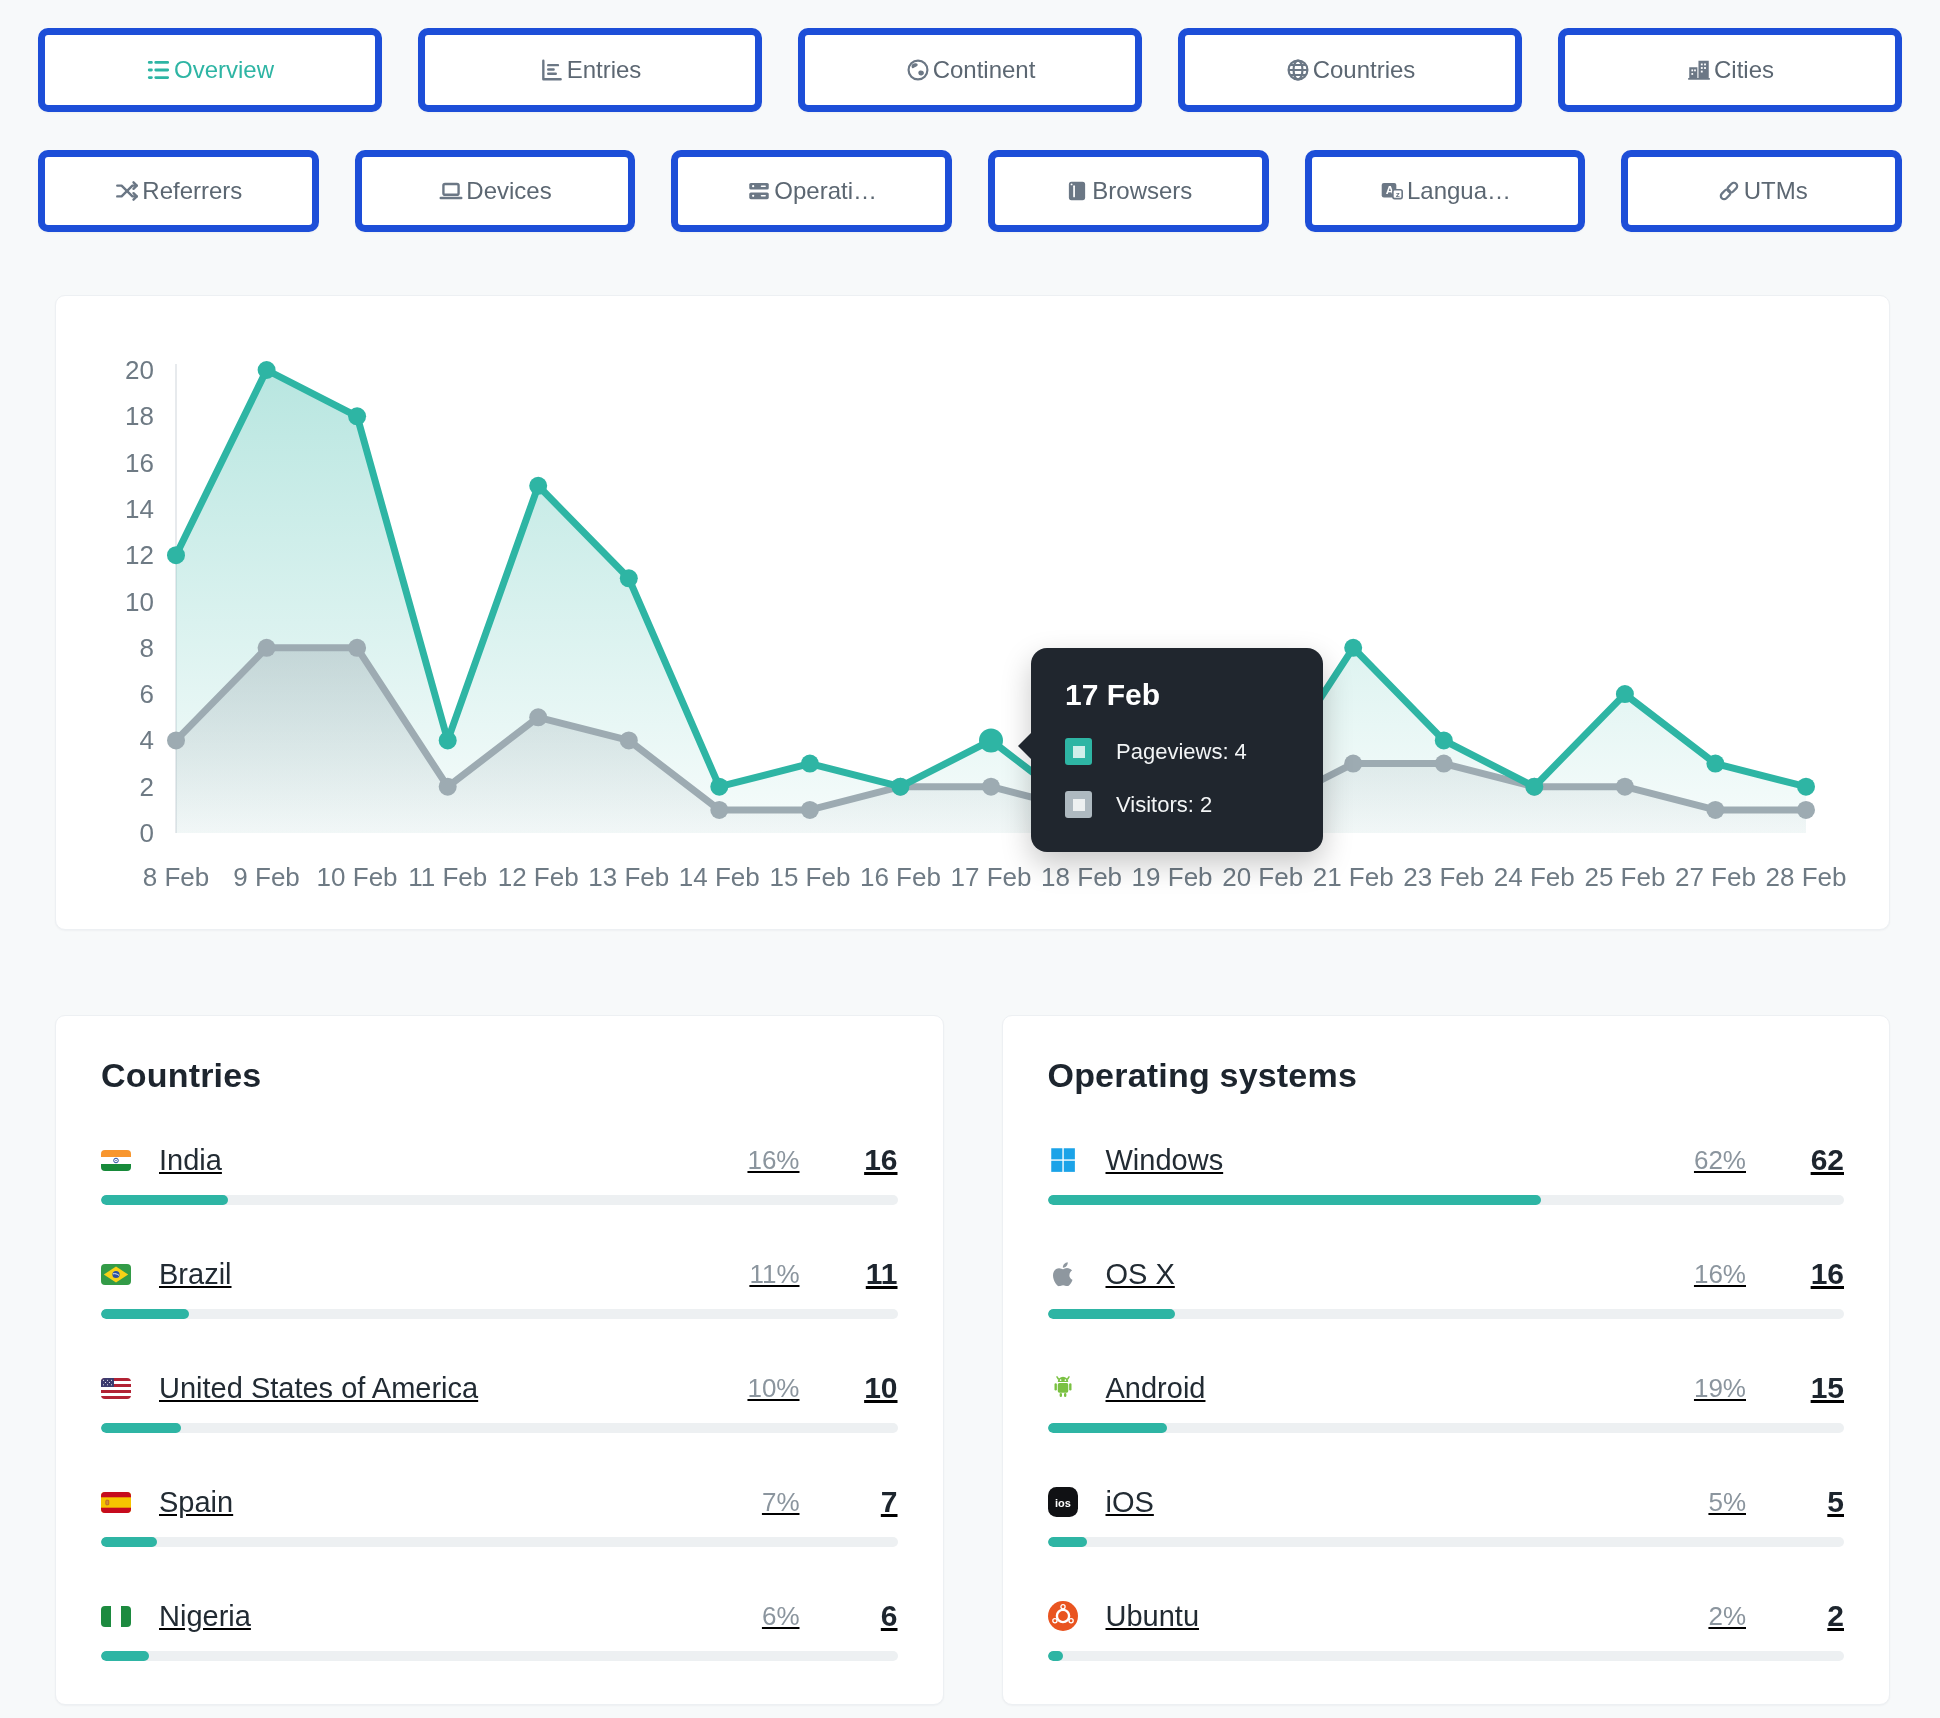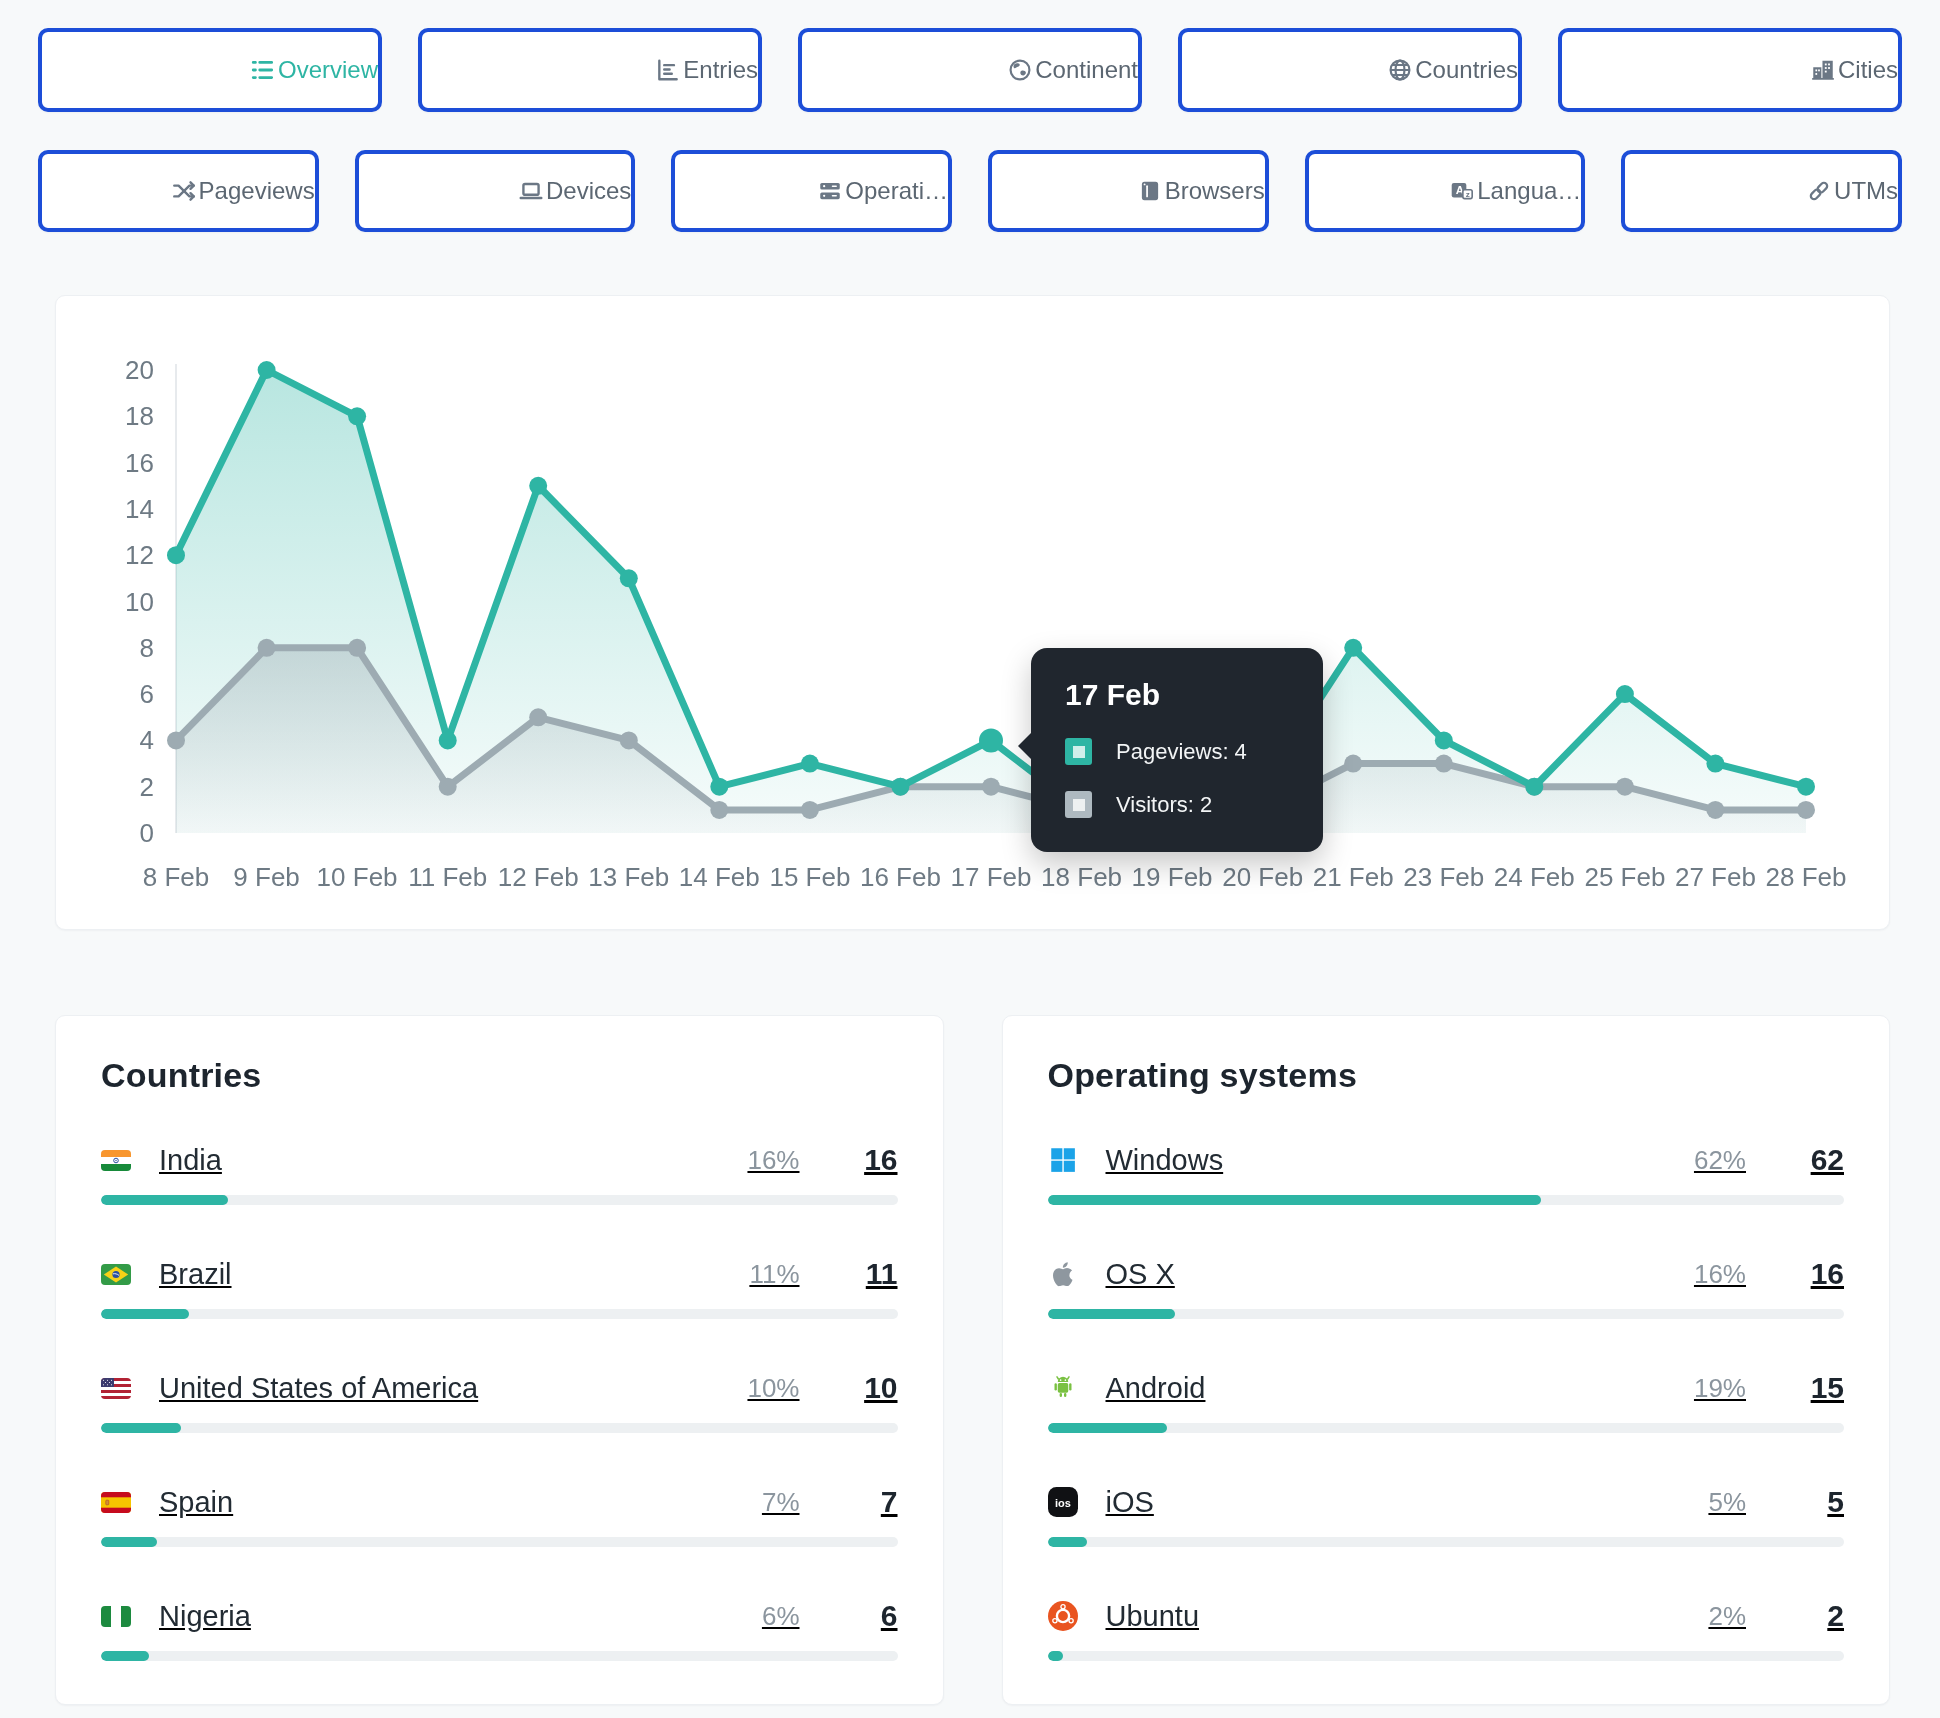--- a/index.html
+++ b/index.html
@@ -9,22 +9,22 @@
     font-family:"Liberation Sans", sans-serif;
     overflow:hidden;
     position:relative;
   }
   
   .tabs-row { display:flex; gap:36px; margin:0 38px; }
   .tabs-row.row1 { margin-top:28px; }
   .tabs-row.row2 { margin-top:38px; }
   .tab {
     flex:1; height:84px; background:#ffffff;
-    border:4px solid #1d4ed8; border-radius:10px;
-    display:flex; align-items:center; justify-content:flex-end; gap:2px;
+    border:7px solid #1d4ed8; border-radius:10px;
+    display:flex; align-items:center; justify-content:center; gap:2px;
     font-size:24px; color:#5c6772; cursor:pointer;
     box-shadow:0 1px 2px rgba(16,24,40,.04);
     white-space:nowrap; overflow:hidden;
   }
   .tabs-row.row2 .tab { height:82px; }
   .tab .ticon { display:flex; align-items:center; color:#6b7785; }
   .tab.active { color:#2eb5a4; }
   .tab.active .ticon { color:#2eb5a4; }
   
   .chart-card {
@@ -133,21 +133,21 @@
 <div class="tabs-row row2" id="tabs2">
     <div class="tab">
       <span class="ticon">
         <svg viewBox="0 0 24 24" width="26" height="26" fill="none" stroke="currentColor" stroke-width="2.2" stroke-linecap="round" stroke-linejoin="round">
           <path d="M3 7h4l10 10h4"></path>
           <path d="M3 17h4l10-10h4"></path>
           <path d="M18 4l3 3-3 3"></path>
           <path d="M18 14l3 3-3 3"></path>
         </svg>
       </span>
-      <span>Pageviews</span>
+      <span>Referrers</span>
     </div>
     <div class="tab">
       <span class="ticon">
         <svg viewBox="0 0 24 24" width="26" height="26" fill="none" stroke="currentColor" stroke-width="2.2" stroke-linecap="round" stroke-linejoin="round">
           <rect x="5" y="5.5" width="14" height="10" rx="1.5"></rect>
           <path d="M2.5 18.5h19"></path>
         </svg>
       </span>
       <span>Devices</span>
     </div>

